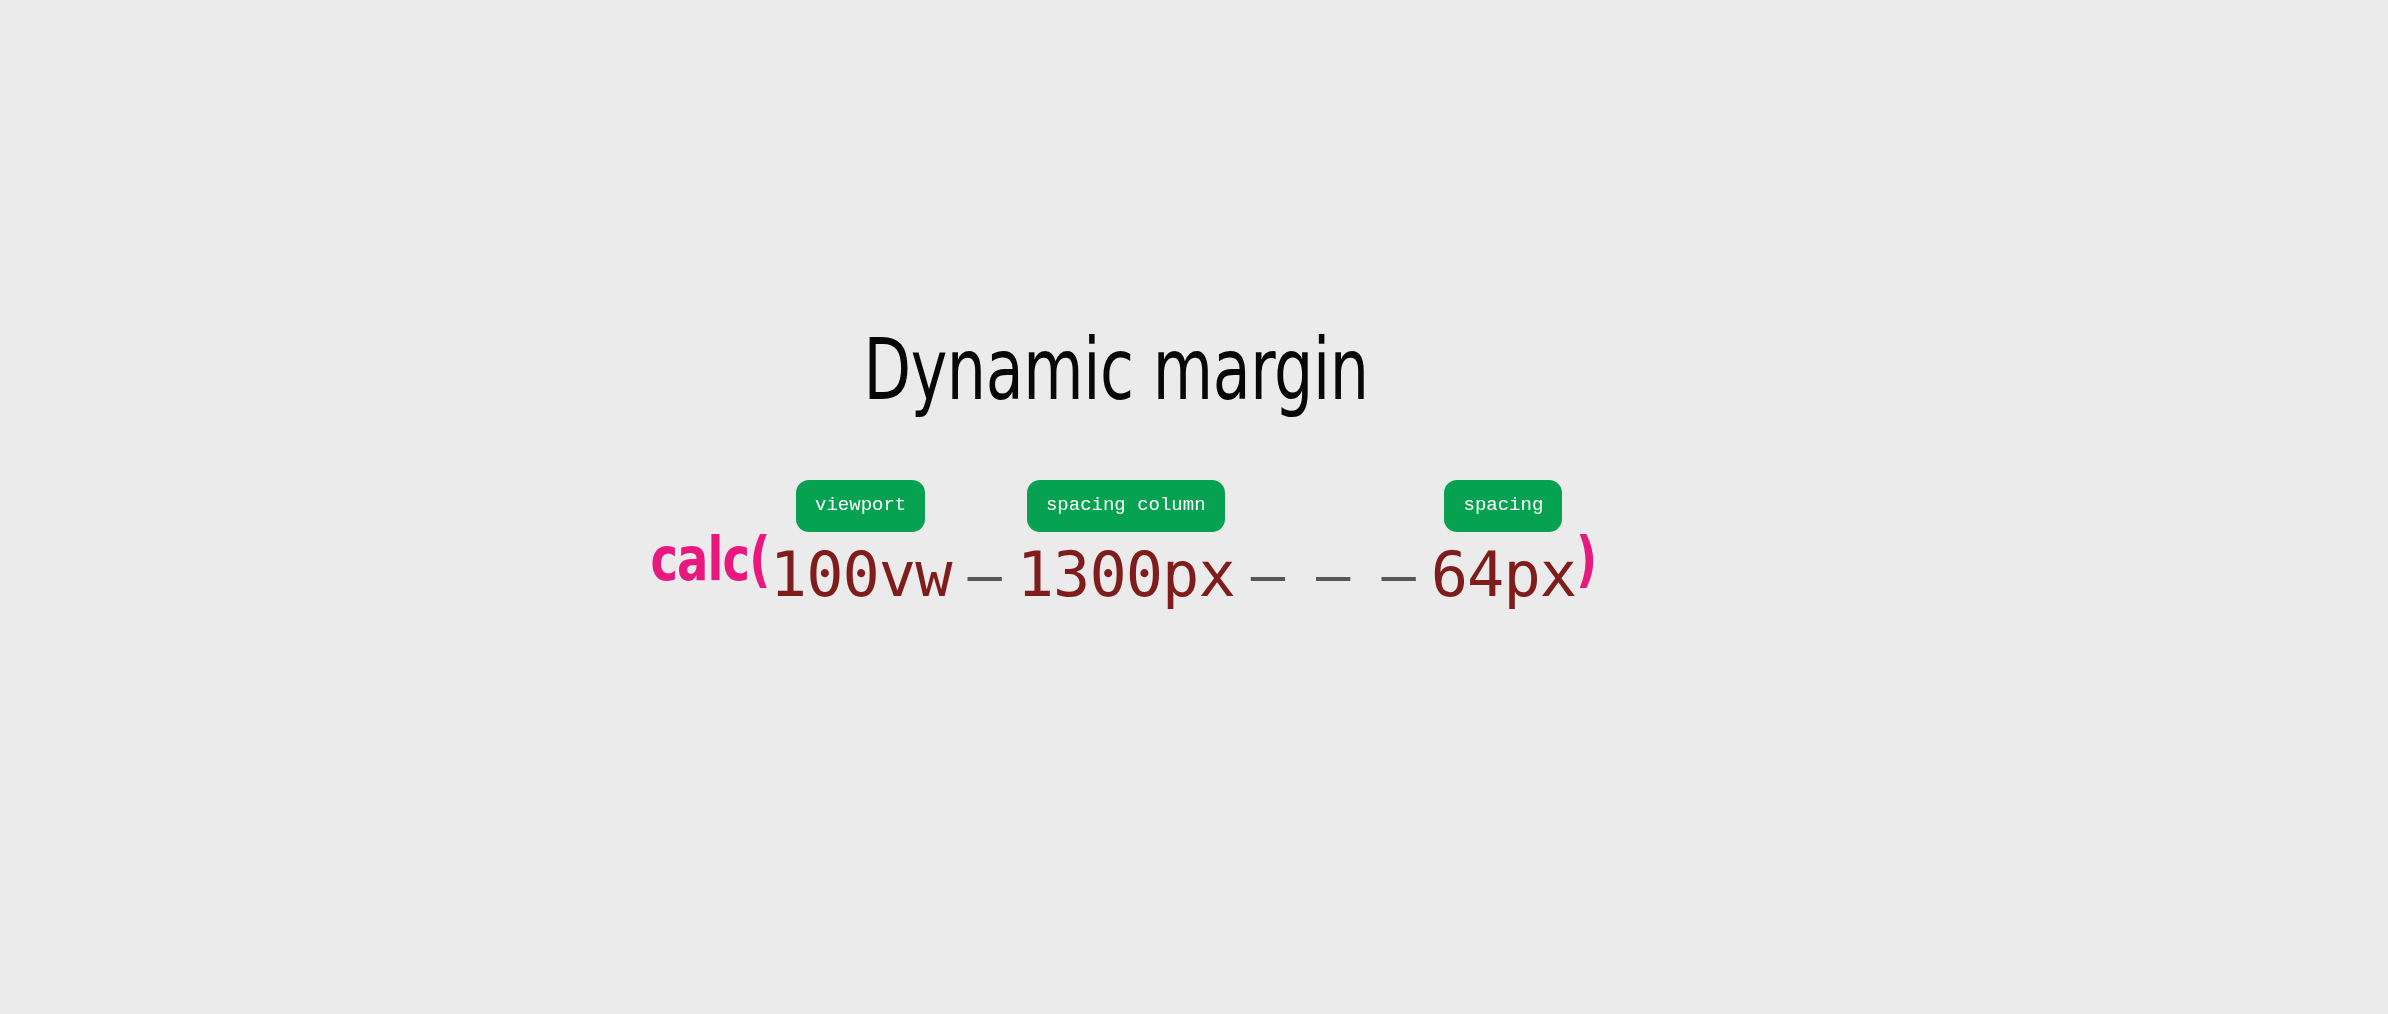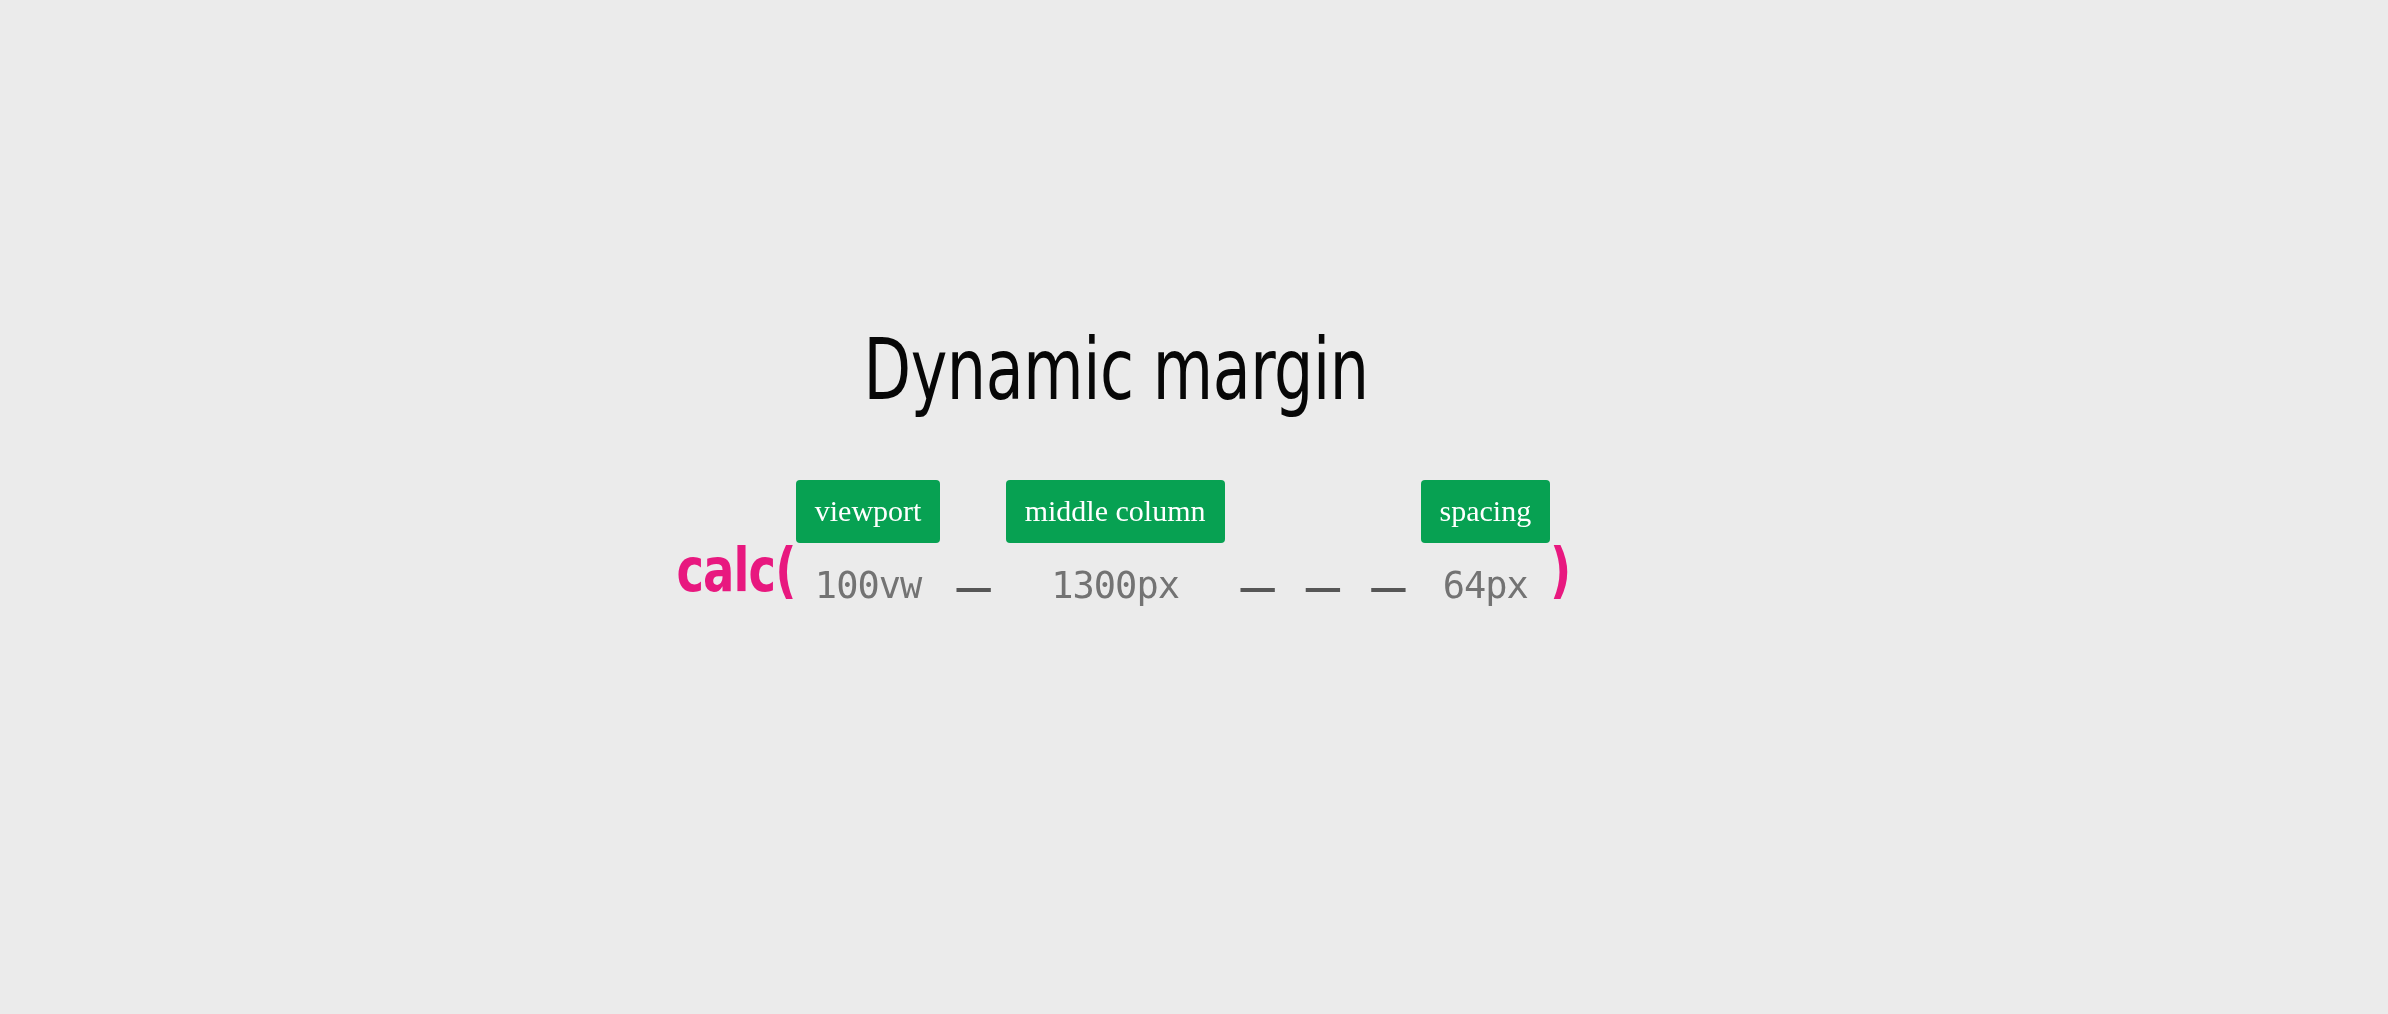--- a/index.html
+++ b/index.html
@@ -90,35 +90,35 @@
   .term {
     display: flex;
     flex-direction: column;
     align-items: center;
     justify-content: flex-end;
   }
 
   .pill {
     background: #07a152;
     color: #ffffff;
-    border-radius: 4px;
-    font-family: Liberation Serif, serif;
-    font-size: 30px;
+    border-radius: 13px;
+    font-family: Liberation Mono, monospace;
+    font-size: 19px;
     line-height: 1;
     padding: 16px 19px 17px 19px;
     white-space: nowrap;
     margin-bottom: 11px;
     box-sizing: border-box;
     text-align: center;
   }
 
   .value {
-    color: #737373;
+    color: #7f1d1d;
     font-family: "DejaVu Sans Mono", "Liberation Mono", monospace;
-    font-size: 37px;
+    font-size: 62px;
     line-height: 64px;
     white-space: pre;
     letter-spacing: -1px;
   }
 
   .operator {
     color: #565656;
     font-family: "DejaVu Sans Mono", "Liberation Mono", monospace;
     font-size: 57px;
     line-height: 64px;
@@ -140,21 +140,21 @@
       <span class="calc-open">calc(</span>
 
       <div class="term">
         <span class="pill">viewport</span>
         <span class="value">100vw</span>
       </div>
 
       <span class="operator">–</span>
 
       <div class="term">
-        <span class="pill">middle column</span>
+        <span class="pill">spacing column</span>
         <span class="value">1300px</span>
       </div>
 
       <span class="operator">–</span>
 
 
       <span class="operator">–</span>
 
 
       <span class="operator">–</span>

